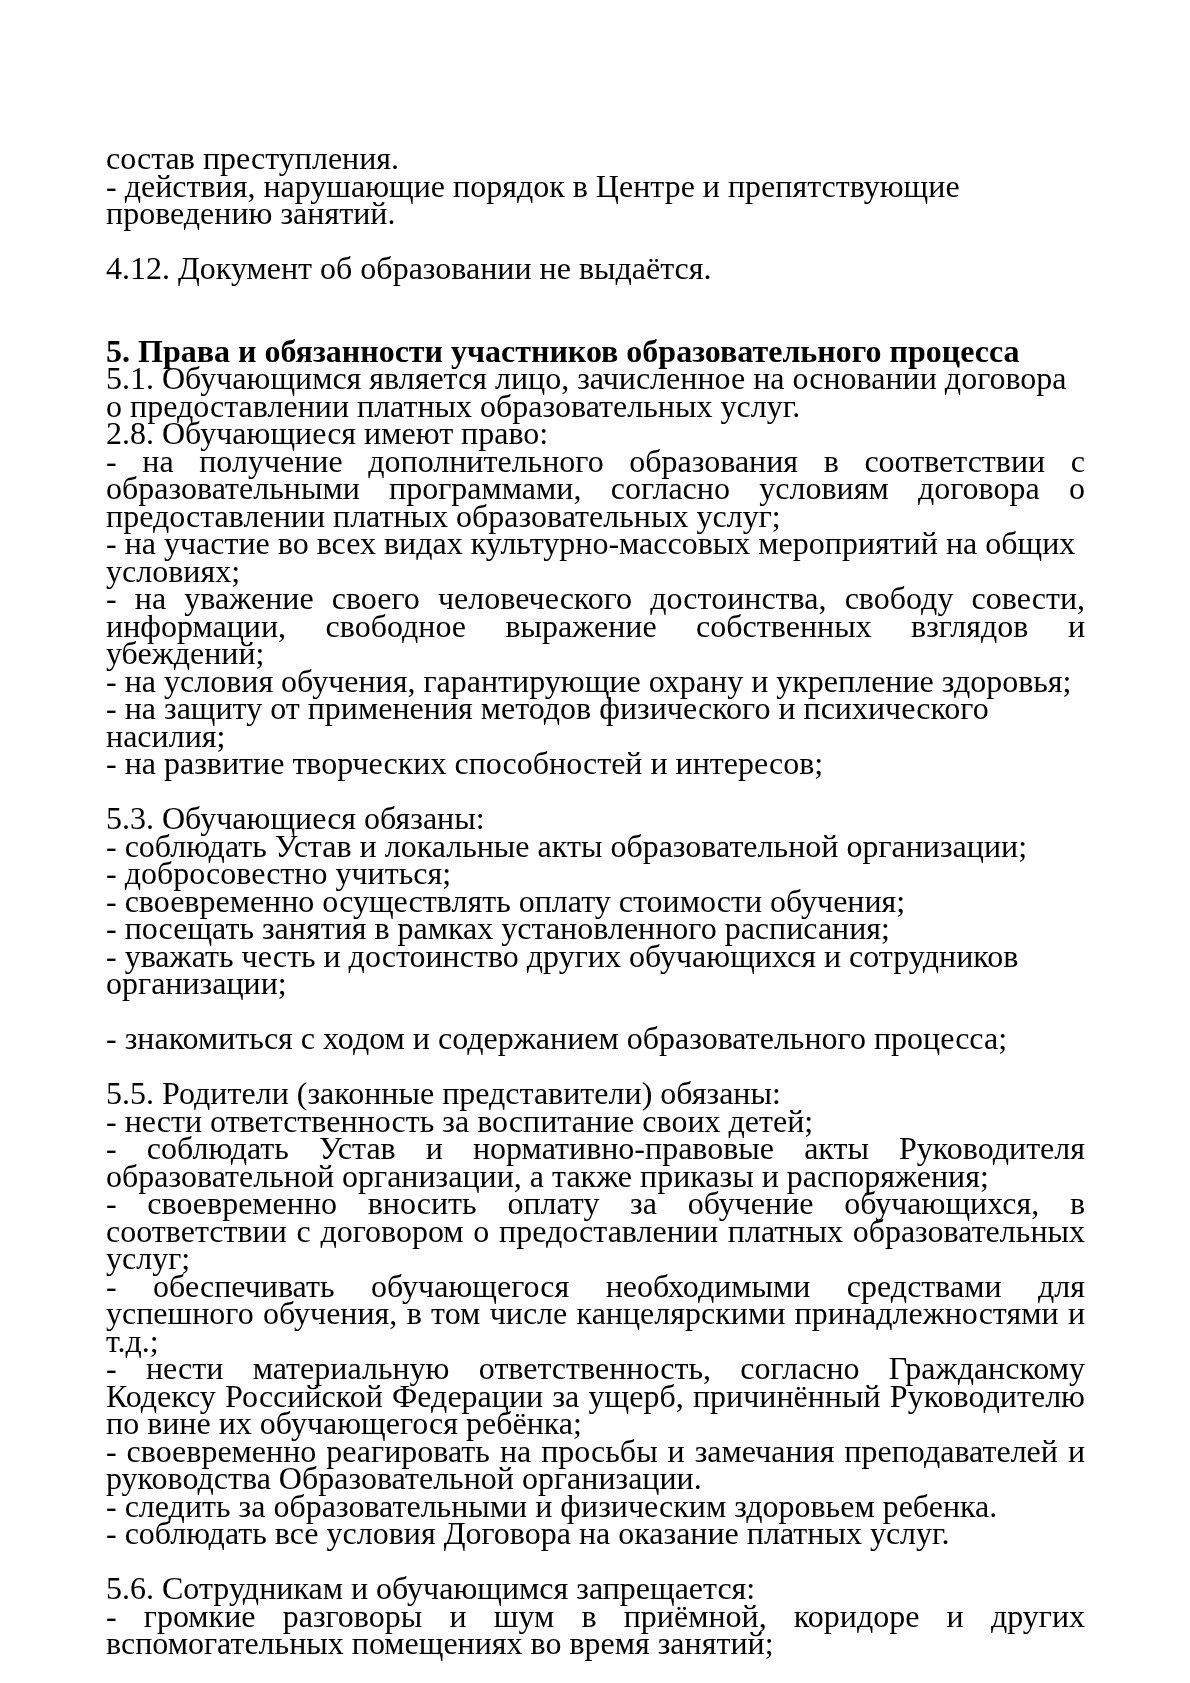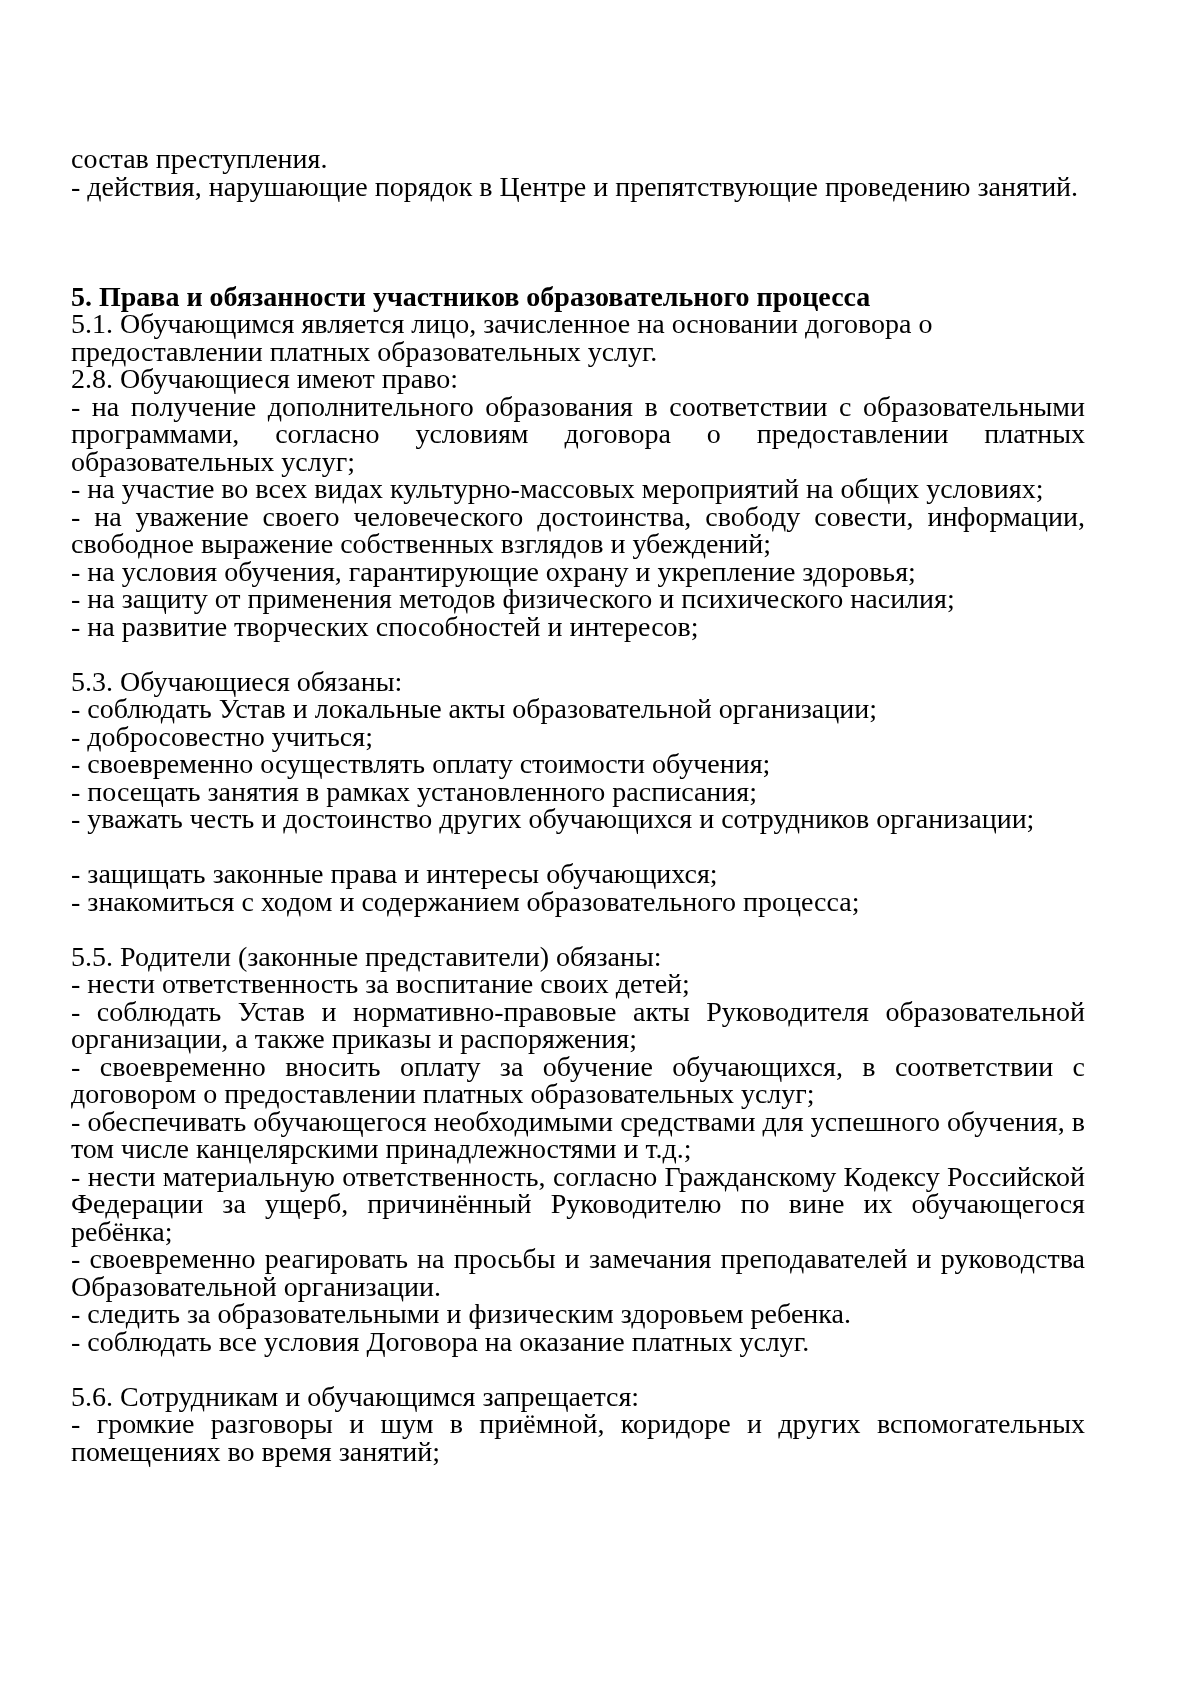--- a/index.html
+++ b/index.html
@@ -7,24 +7,24 @@
     padding: 0;
     background: #ffffff;
   }
   .page {
     position: relative;
     width: 1190px;
     height: 1683px;
     background: #ffffff;
     color: #000000;
     font-family: "Liberation Serif", "DejaVu Serif", serif;
-    font-size: 28px;
+    font-size: 32px;
     line-height: 27.5px;
     box-sizing: border-box;
-    padding: 145px 105px 0 71px;
+    padding: 145px 105px 0 106px;
     overflow: hidden;
   }
   .page p {
     margin: 0;
     padding: 0;
     text-align: left;
   }
   .page p.j {
     text-align: justify;
   }
@@ -39,20 +39,21 @@
 </head>
 <body>
 
 <div class="page">
 
   <p>состав преступления.</p>
   <p>- действия, нарушающие порядок в Центре и препятствующие проведению занятий.</p>
 
   <div class="blank"></div>
 
+  <p>4.12. Документ об образовании не выдаётся.</p>
 
   <div class="blank"></div>
 
 
   <div class="blank"></div>
 
   <p class="heading">5. Права и обязанности участников образовательного процесса</p>
 
   <p>5.1. Обучающимся является лицо, зачисленное на основании договора о предоставлении платных образовательных услуг.</p>
 
@@ -68,21 +69,20 @@
 
   <p>5.3. Обучающиеся обязаны:</p>
   <p>- соблюдать Устав и локальные акты образовательной организации;</p>
   <p>- добросовестно учиться;</p>
   <p>- своевременно осуществлять оплату стоимости обучения;</p>
   <p>- посещать занятия в рамках установленного расписания;</p>
   <p>- уважать честь и достоинство других обучающихся и сотрудников организации;</p>
 
   <div class="blank"></div>
 
-  <p>- защищать законные права и интересы обучающихся;</p>
   <p>- знакомиться с ходом и содержанием образовательного процесса;</p>
 
   <div class="blank"></div>
 
   <p>5.5. Родители (законные представители) обязаны:</p>
   <p>- нести ответственность за воспитание своих детей;</p>
   <p class="j">- соблюдать Устав и нормативно-правовые акты Руководителя образовательной организации, а также приказы и распоряжения;</p>
   <p class="j">- своевременно вносить оплату за обучение обучающихся, в соответствии с договором о предоставлении платных образовательных услуг;</p>
   <p class="j">- обеспечивать обучающегося необходимыми средствами для успешного обучения, в том числе канцелярскими принадлежностями и т.д.;</p>
   <p class="j">- нести материальную ответственность, согласно Гражданскому Кодексу Российской Федерации за ущерб, причинённый Руководителю по вине их обучающегося ребёнка;</p>

